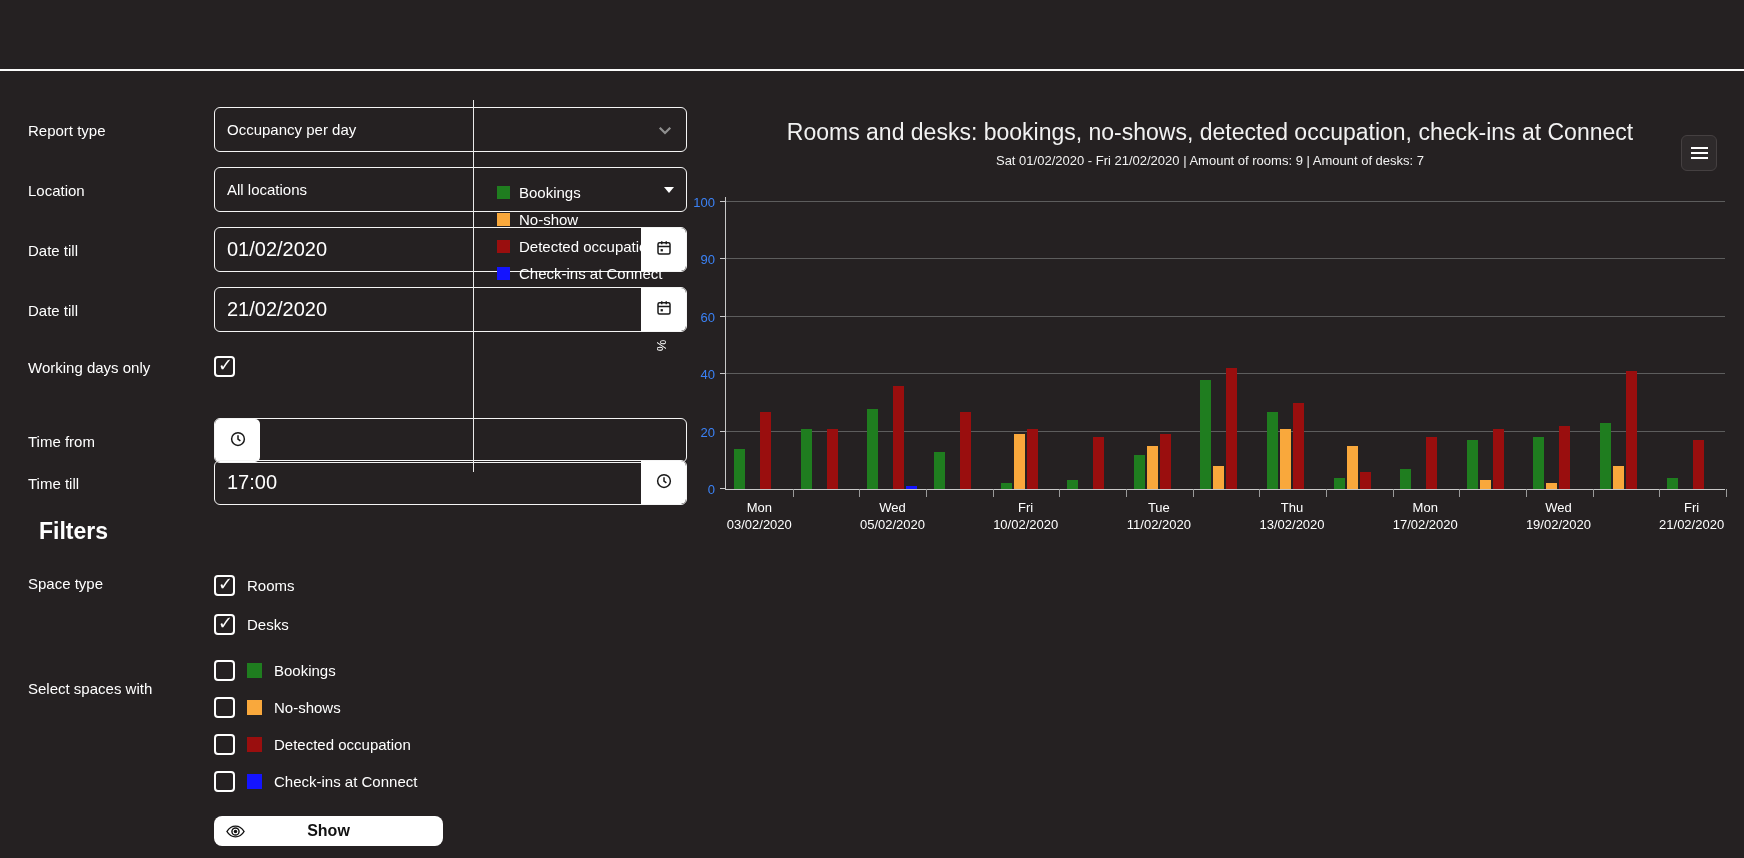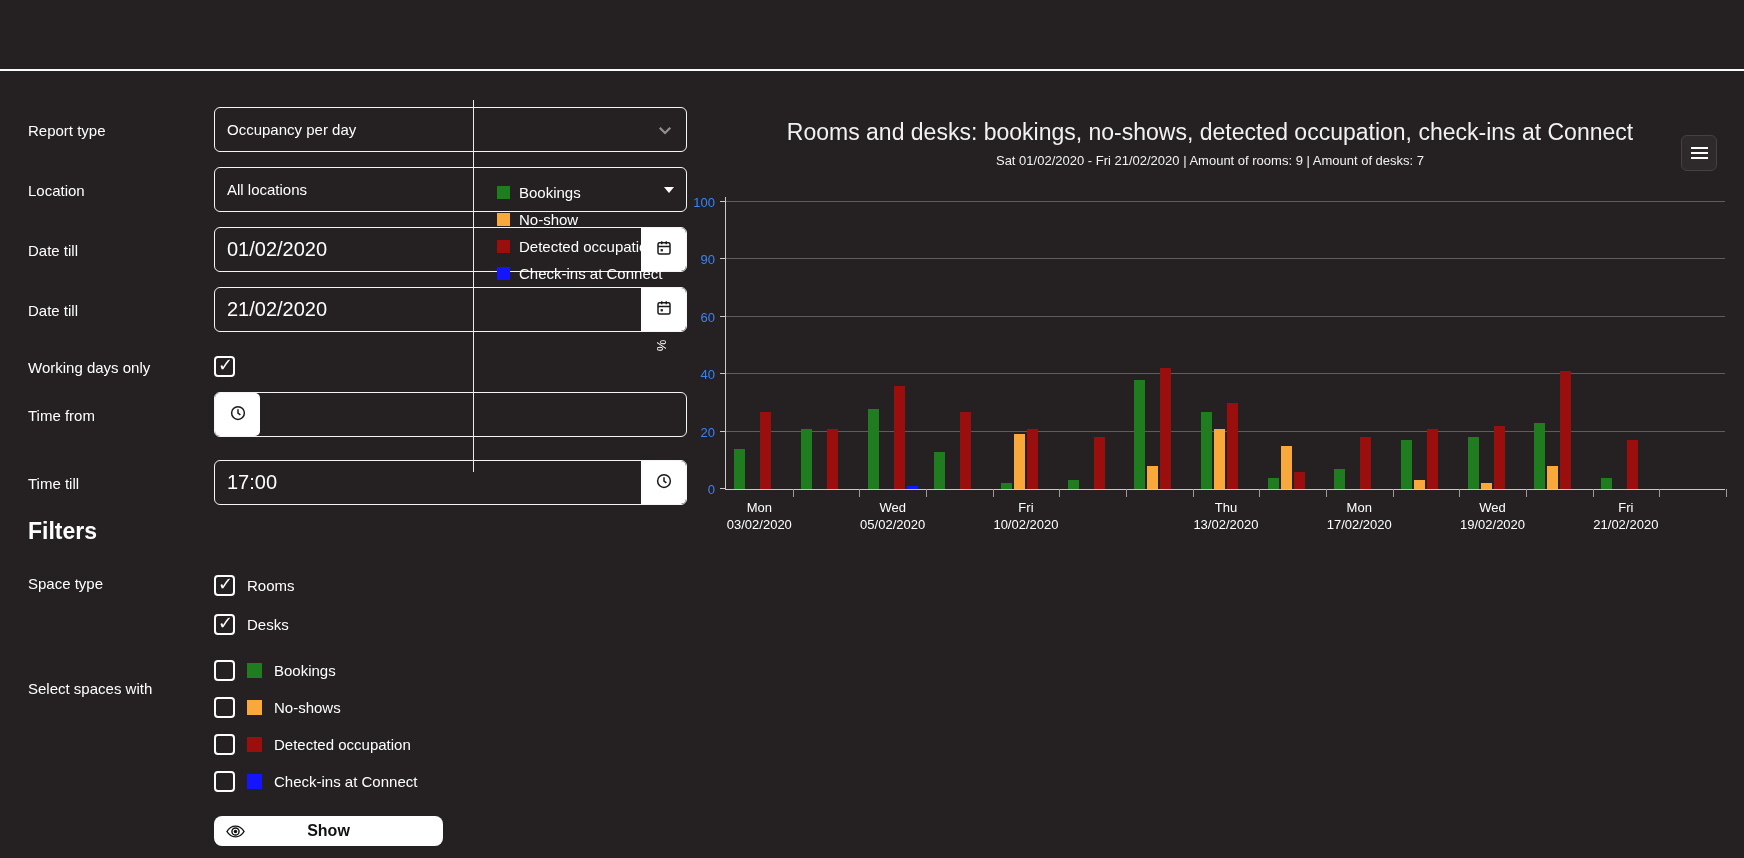--- a/index.html
+++ b/index.html
@@ -58,21 +58,21 @@
     border:2px solid #ffffff; border-radius:4px; position:relative;
     cursor:pointer; flex:none;
   }
   .checkbox.checked::after {
     content:"\2713";
     position:absolute; left:2px; top:-4px;
     font-size:18px; color:#ffffff;
   }
 
   .filters-heading {
-    position:absolute; left:28px; top:518px;
+    position:absolute; left:39px; top:518px;
     font-size:23px; font-weight:700; color:#ffffff;
   }
   .check-row { position:absolute; display:flex; align-items:center; gap:12px; left:214px; }
   .check-label { font-size:15px; font-weight:500; color:#ffffff; white-space:nowrap; }
   .swatch { width:15px; height:15px; flex:none; }
 
   .show-button {
     position:absolute; left:214px; top:816px; width:229px; height:30px;
     background:#ffffff; border:none; border-radius:8px; cursor:pointer;
     display:flex; align-items:center; justify-content:center; position:absolute;
@@ -189,21 +189,21 @@
           </span>
         </button>
       </div>
     </div>
 
     <div class="form-row" style="top:344px">
       <span class="flabel">Working days only</span>
       <span class="checkbox checked" style="position:absolute;left:214px;top:12px;"></span>
     </div>
 
-    <div class="form-row" style="top:392px">
+    <div class="form-row" style="top:418px">
       <span class="flabel">Time from</span>
       <div class="control input-box">
         <button class="icon-seg">
           <span>
             <svg width="18" height="18" viewBox="0 0 24 24" fill="none" stroke="#1a1a1a" stroke-width="2">
                 <circle cx="12" cy="12" r="8.5"></circle>
                 <path d="M12 7v5l3.2 2.4"></path>
               </svg>
           </span>
         </button>
@@ -385,20 +385,30 @@
               <div>10/02/2020</div>
             </div>
           </div>
           <div class="group" style="width: 66.6667px;">
             <div class="bar" style="background: rgb(31, 125, 31); height: 8.61px;"></div>
             <div class="bar" style="background: rgb(249, 168, 60); height: 0px;"></div>
             <div class="bar" style="background: rgb(154, 14, 14); height: 51.66px;"></div>
             <div class="bar" style="background: rgb(20, 20, 255); height: 0px;"></div>
           </div>
           <div class="group" style="width: 66.6667px;">
+            <div class="bar" style="background: rgb(31, 125, 31); height: 34.44px;"></div>
+            <div class="bar" style="background: rgb(249, 168, 60); height: 43.05px;"></div>
+            <div class="bar" style="background: rgb(154, 14, 14); height: 54.53px;"></div>
+            <div class="bar" style="background: rgb(20, 20, 255); height: 0px;"></div>
+            <div class="x-label">
+              <div>Tue</div>
+              <div>11/02/2020</div>
+            </div>
+          </div>
+          <div class="group" style="width: 66.6667px;">
             <div class="bar" style="background: rgb(31, 125, 31); height: 109.06px;"></div>
             <div class="bar" style="background: rgb(249, 168, 60); height: 22.96px;"></div>
             <div class="bar" style="background: rgb(154, 14, 14); height: 120.54px;"></div>
             <div class="bar" style="background: rgb(20, 20, 255); height: 0px;"></div>
           </div>
           <div class="group" style="width: 66.6667px;">
             <div class="bar" style="background: rgb(31, 125, 31); height: 77.49px;"></div>
             <div class="bar" style="background: rgb(249, 168, 60); height: 60.27px;"></div>
             <div class="bar" style="background: rgb(154, 14, 14); height: 86.1px;"></div>
             <div class="bar" style="background: rgb(20, 20, 255); height: 0px;"></div>

